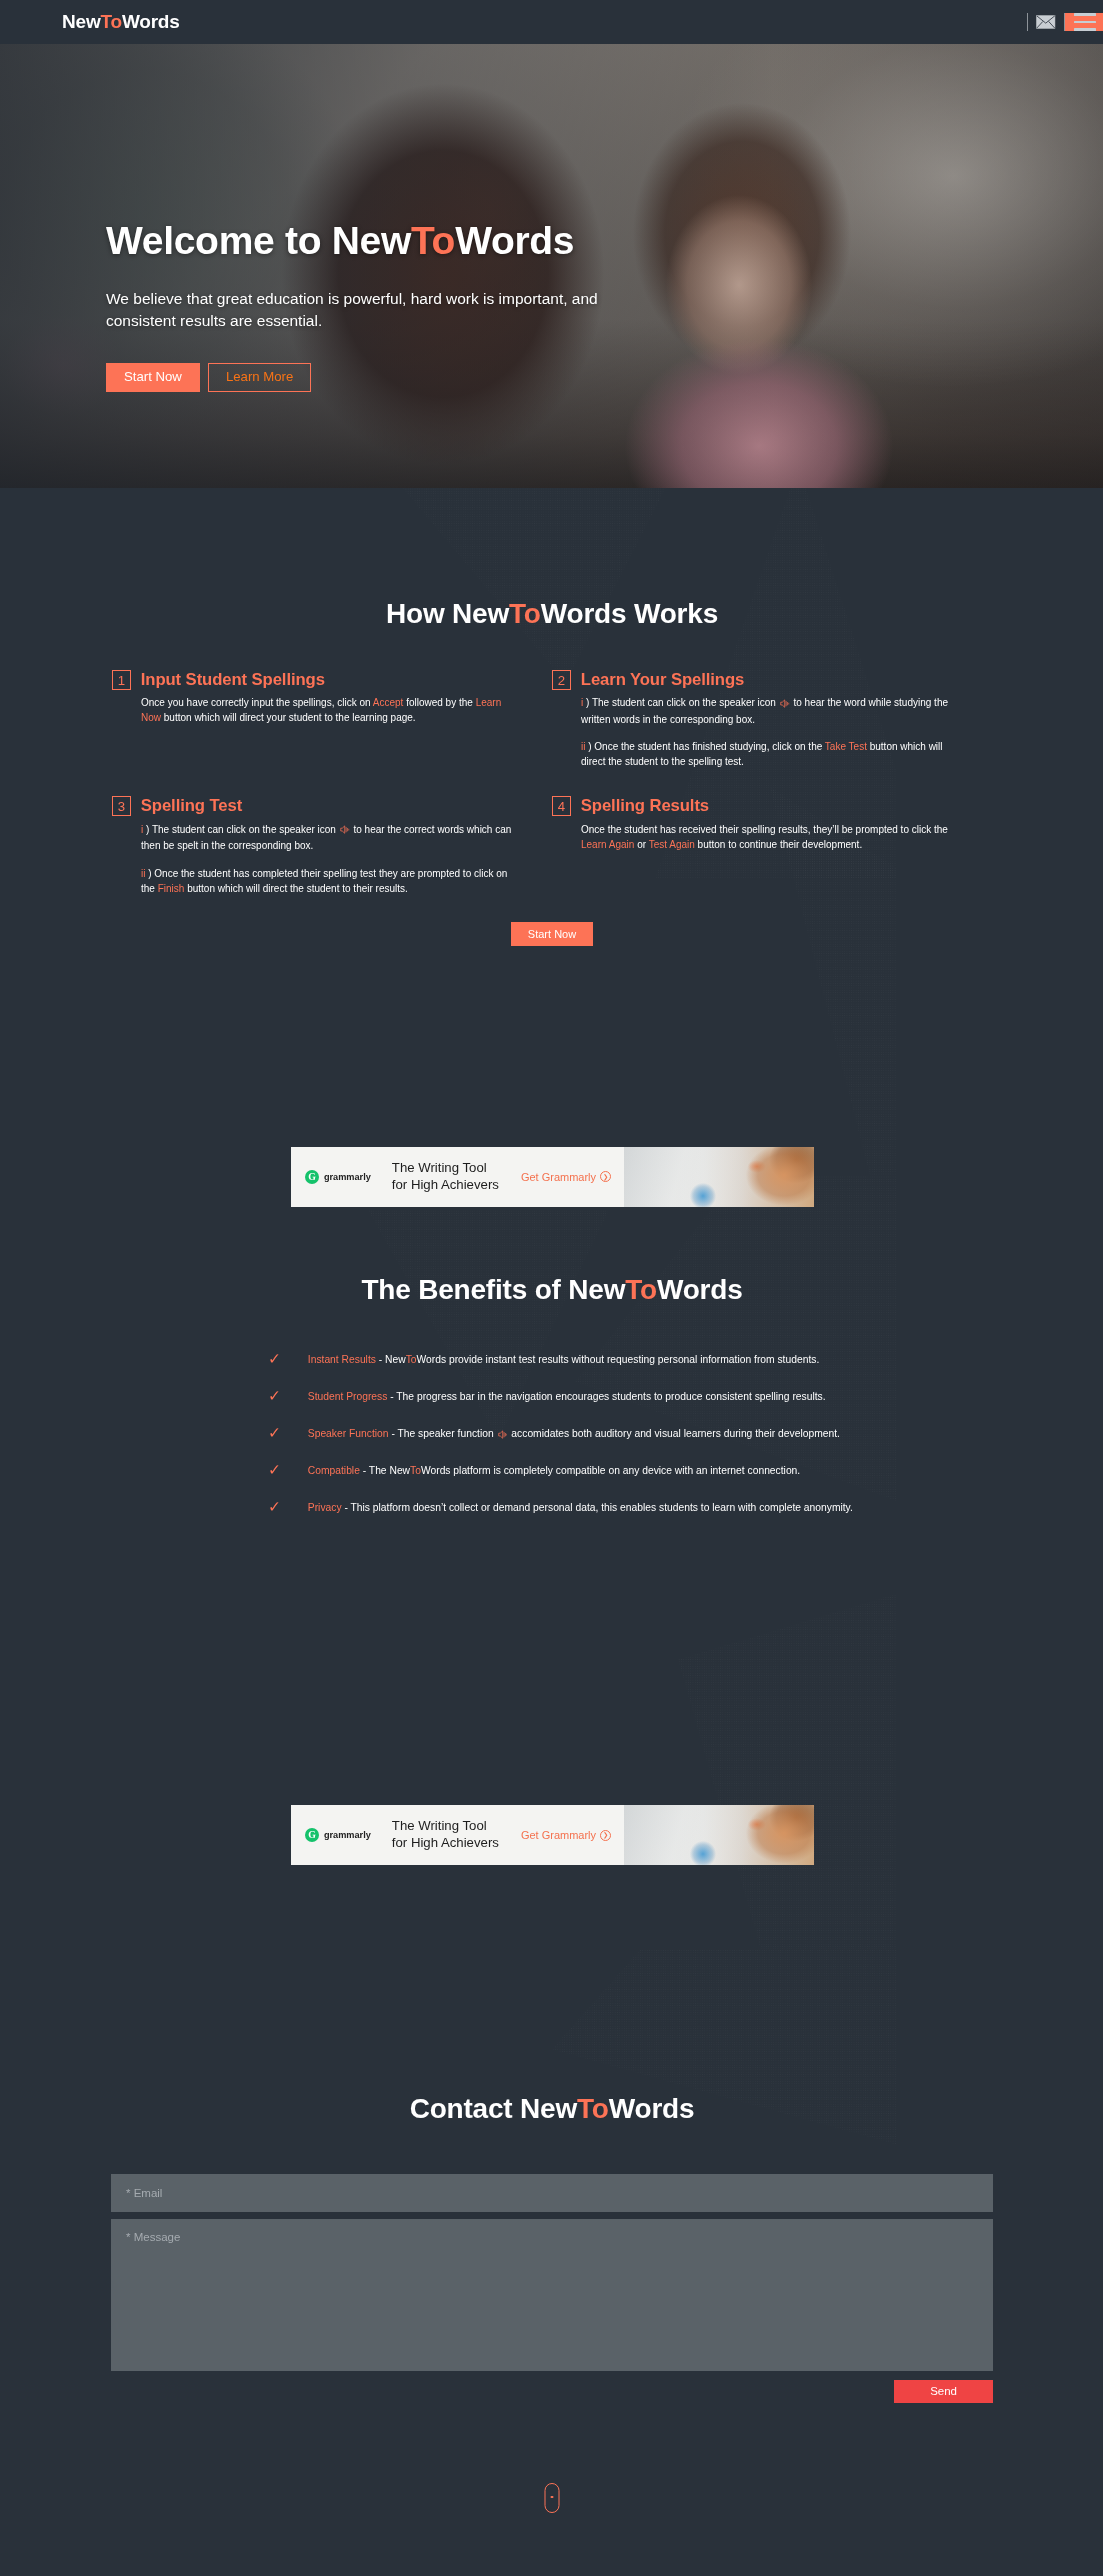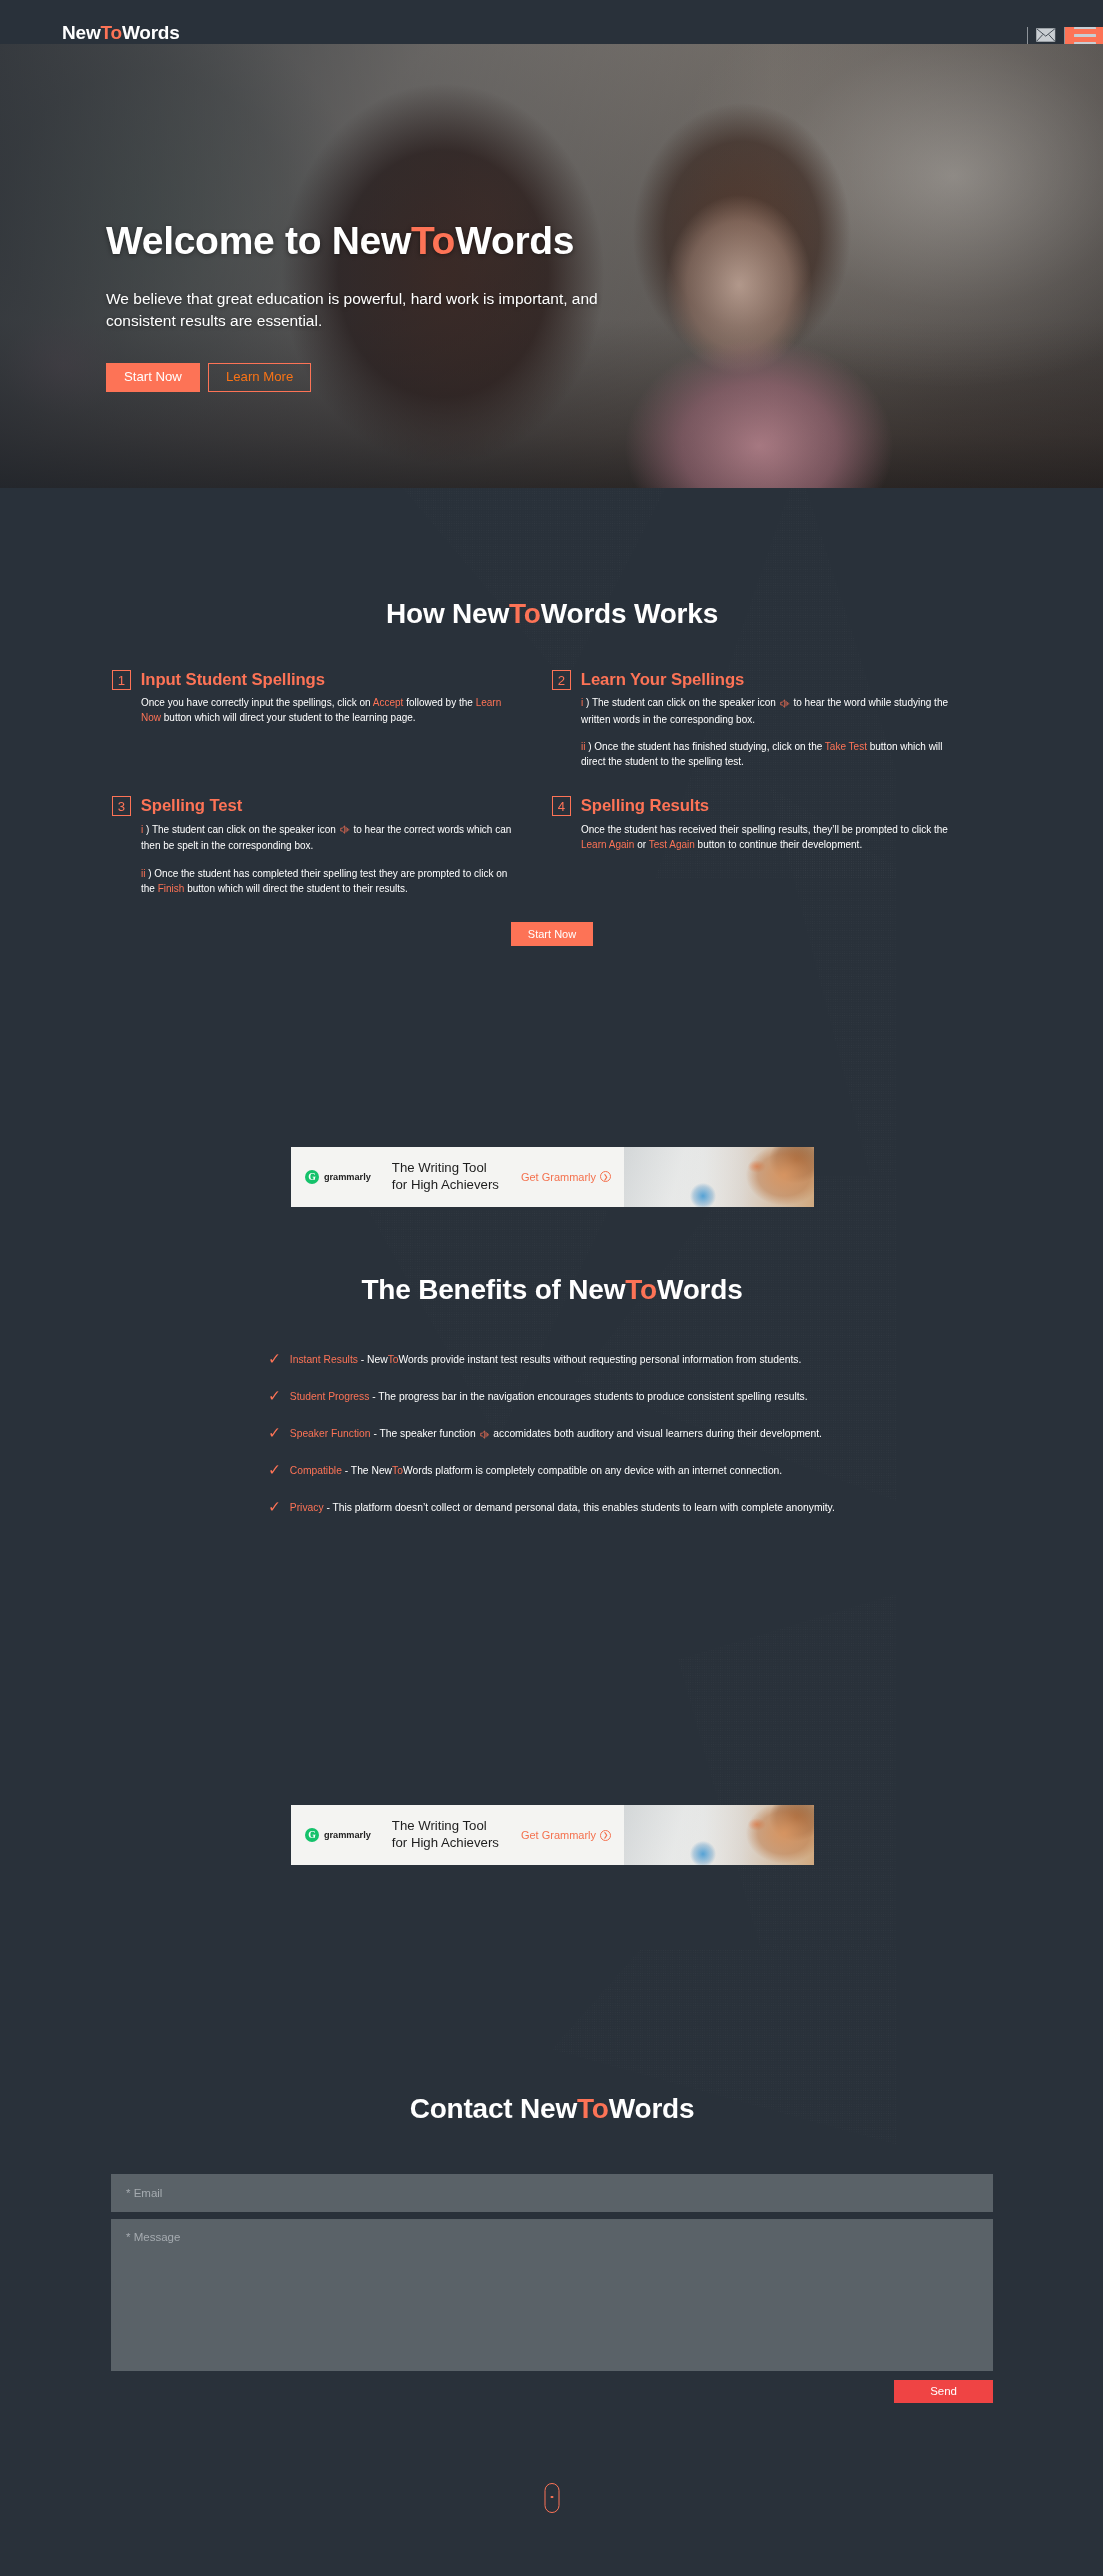--- a/index.html
+++ b/index.html
@@ -13,21 +13,21 @@
   }
   .page { width: 1104px; position: relative; background: #29313a; }
 
   
   .navbar {
     position: relative;
     width: 1104px;
     height: 44px;
     background: #29313a;
     display: flex;
-    align-items: flex-end;
+    align-items: center;
     z-index: 40;
   }
   .brand {
     display: flex;
     align-items: center;
     padding-left: 62px;
     font-size: 19px;
     font-weight: bold;
     letter-spacing: -0.2px;
     flex: 1 1 auto;
@@ -272,21 +272,21 @@
     gap: 10.3px;
     height: 37px;
   }
   .ben-check {
     color: #fd7356;
     font-size: 15.5px;
     line-height: 1;
     flex: 0 0 auto;
     width: 11.5px;
   }
-  .ben-text { font-size: 10.3px; line-height: 1.3; padding-top: 2.3px; }
+  .ben-text { font-size: 10.3px; line-height: 1.3; padding-top: 2.3px; margin-left: 18px; }
 
   
   .contact { padding-top: 144px; padding-bottom: 64px; }
   .form {
     margin: 49px auto 8px;
     width: 882px;
   }
   .field {
     width: 882px;
     background: #5a6268;

